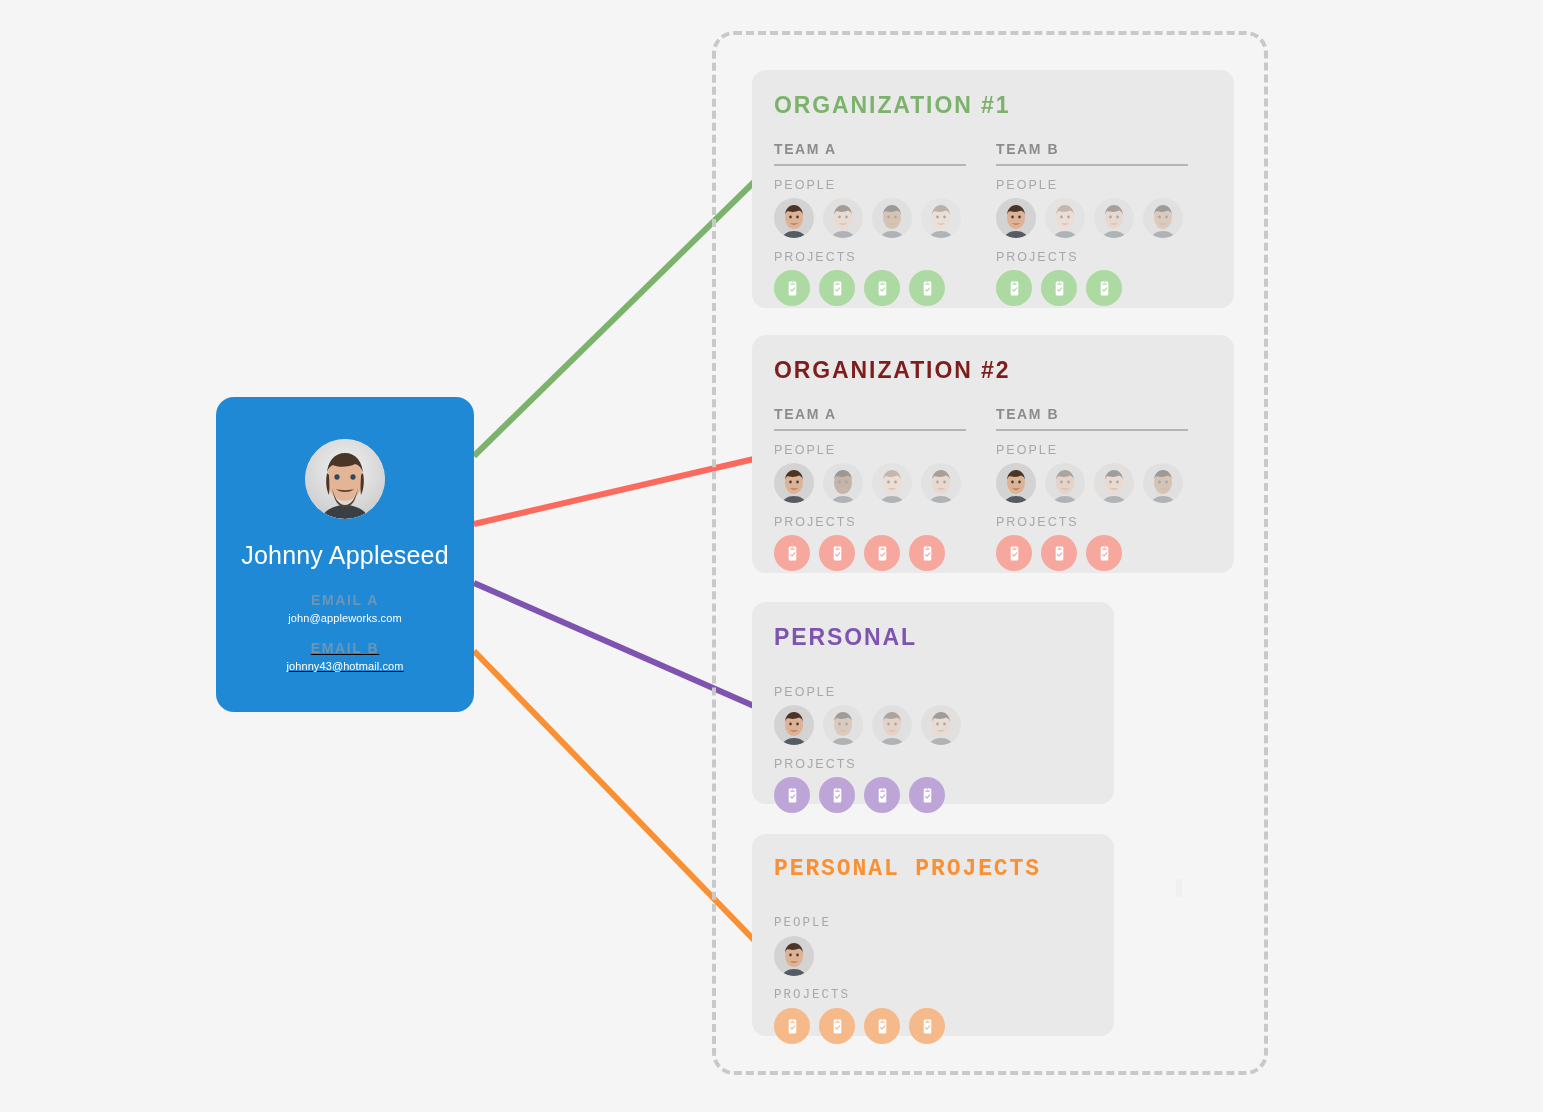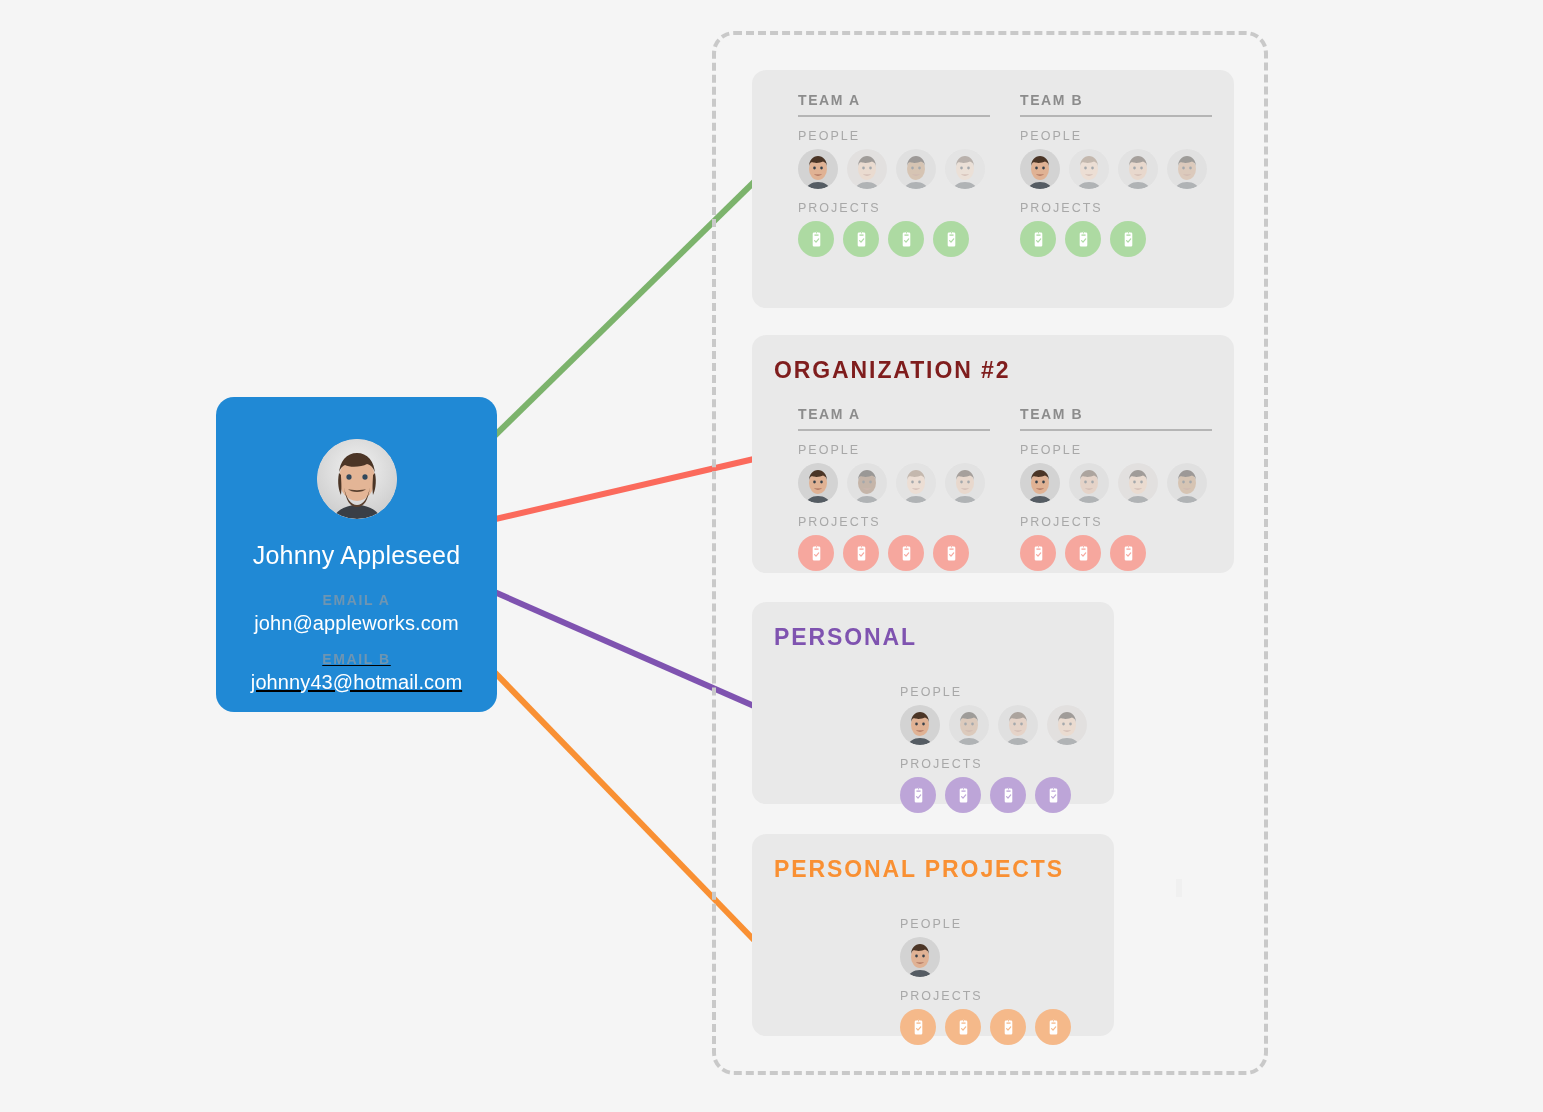--- a/index.html
+++ b/index.html
@@ -34,21 +34,21 @@
     border: 4px dashed #c9c9c9;
     border-radius: 22px;
     box-sizing: border-box;
   }
 
   
   .person-card {
     position: absolute;
     left: 216px;
     top: 397px;
-    width: 281px;
+    width: 258px;
     height: 315px;
     background: #2089d5;
     border-radius: 18px;
     box-sizing: border-box;
     text-align: center;
     padding-top: 42px;
   }
   .avatar-big {
     width: 80px;
     height: 80px;
@@ -68,40 +68,40 @@
   .email-block { margin-top: 22px; }
   .email-block.second { margin-top: 16px; text-decoration: underline; }
   .email-label {
     color: #6e95b2;
     font-size: 14px;
     font-weight: bold;
     letter-spacing: 1.6px;
   }
   .email-value {
     color: #ffffff;
-    font-size: 20px;
+    font-size: 11px;
     margin-top: 4px;
     letter-spacing: 0.1px;
   }
 
   
   .card {
     position: absolute;
     background: #e9e9e9;
     border-radius: 14px;
     box-sizing: border-box;
     padding: 22px 22px 20px 22px;
   }
   .card-title {
     font-size: 23px;
     font-weight: bold;
     letter-spacing: 1.9px;
     margin: 0 0 22px 0;
   }
-  .teams-row { display: flex; gap: 30px; justify-content: flex-end; }
+  .teams-row { display: flex; gap: 30px; }
   .team-col { width: 192px; }
 
   .team-name {
     font-size: 14px;
     font-weight: bold;
     letter-spacing: 1.6px;
     color: #8c8c8c;
     padding-bottom: 7px;
     border-bottom: 2px solid #b5b5b5;
   }
@@ -190,20 +190,21 @@
     <div class="email-value">john@appleworks.com</div>
   </div>
   <div class="email-block second">
     <div class="email-label">EMAIL B</div>
     <div class="email-value">johnny43@hotmail.com</div>
   </div>
 </div>
 
 <div id="cards-host">
     <div class="card" style="left: 752px; top: 70px; width: 482px; height: 238px;">
+      <div class="card-title" style="color: rgb(124, 179, 108);">ORGANIZATION #1</div>
       <div class="teams-row">
         <div class="team-col">
           <div class="team-name">TEAM A</div>
           <div class="section-label">PEOPLE</div>
           <div class="avatar-row">
             <div class="avatar"><svg viewBox="0 0 40 40" width="40" height="40" aria-hidden="true">
     <defs>
                   <clipPath id="cp0">
                     <circle cx="20" cy="20" r="20"></circle>
                   </clipPath>
@@ -693,21 +694,21 @@
               <svg viewBox="0 0 24 24" aria-hidden="true">
     <path fill="#ffffff" d="M15.2 3.2h-1.5a1.9 1.9 0 0 0-3.4 0H8.8A1.6 1.6 0 0 0 7.2 4.8v14.4a1.6 1.6 0 0 0 1.6 1.6h6.4a1.6 1.6 0 0 0 1.6-1.6V4.8a1.6 1.6 0 0 0-1.6-1.6zM12 2.6a.9.9 0 1 1 0 1.8.9.9 0 0 1 0-1.8z"></path>
     <path fill="#bda5d8" d="M9.4 5.6h5.2v1.7H9.4z"></path>
     <path fill="none" stroke="#bda5d8" stroke-width="1.5" stroke-linecap="round" stroke-linejoin="round" d="M9.6 13.4l1.8 1.9 3.4-4.1"></path>
   </svg>
             </div>
           </div>
         </div>
       </div>
     </div>
-    <div class="card" style="left: 752px; top: 834px; width: 362px; height: 202px;">
+    <div class="card" style="left: 752px; top: 834px; width: 362px; height: 202px; font-family: Liberation Mono, monospace;">
       <div class="card-title" style="color: rgb(249, 144, 51);">PERSONAL PROJECTS</div>
       <div class="teams-row">
         <div class="team-col">
           <div class="section-label">PEOPLE</div>
           <div class="avatar-row">
             <div class="avatar"><svg viewBox="0 0 40 40" width="40" height="40" aria-hidden="true">
     <defs>
                   <clipPath id="cp20">
                     <circle cx="20" cy="20" r="20"></circle>
                   </clipPath>

